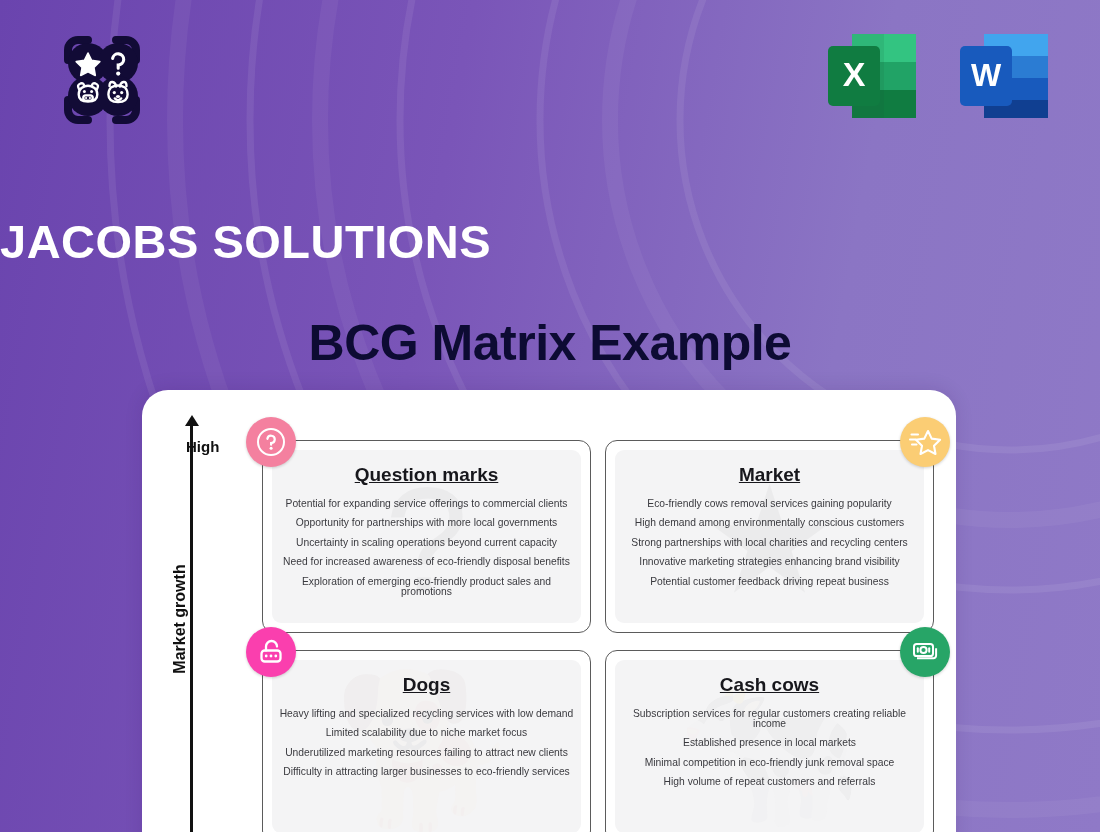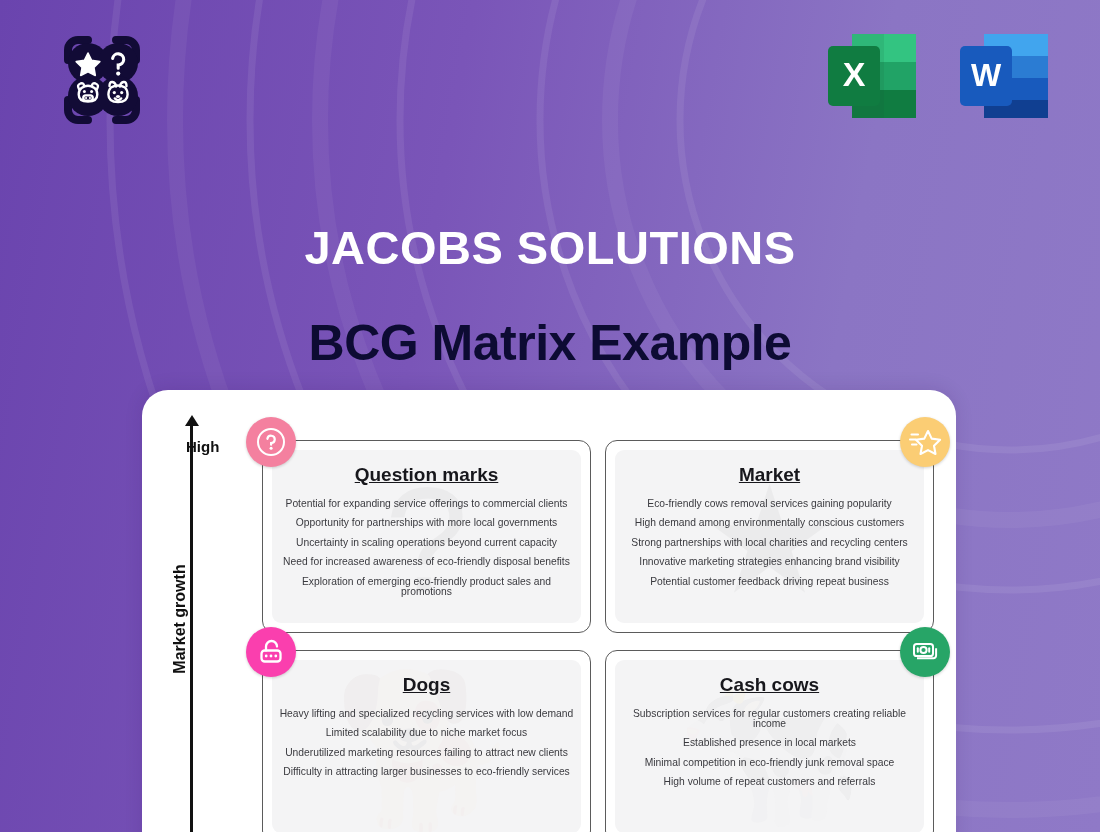--- a/index.html
+++ b/index.html
@@ -44,24 +44,23 @@
     top: 26px;
     display: flex;
     gap: 36px;
     align-items: flex-start;
   }
   .office-icon { width: 96px; height: 100px; position: relative; }
 
   
   .brand-title {
     position: absolute;
-    top: 222px;
+    top: 216px;
     left: 0;
     width: 1100px;
-    text-align: center;
     color: #ffffff;
     font-size: 47px;
     font-weight: bold;
     letter-spacing: 0.5px;
     line-height: 1.1;
   }
   .doc-title {
     position: absolute;
     top: 315px;
     left: 0;

